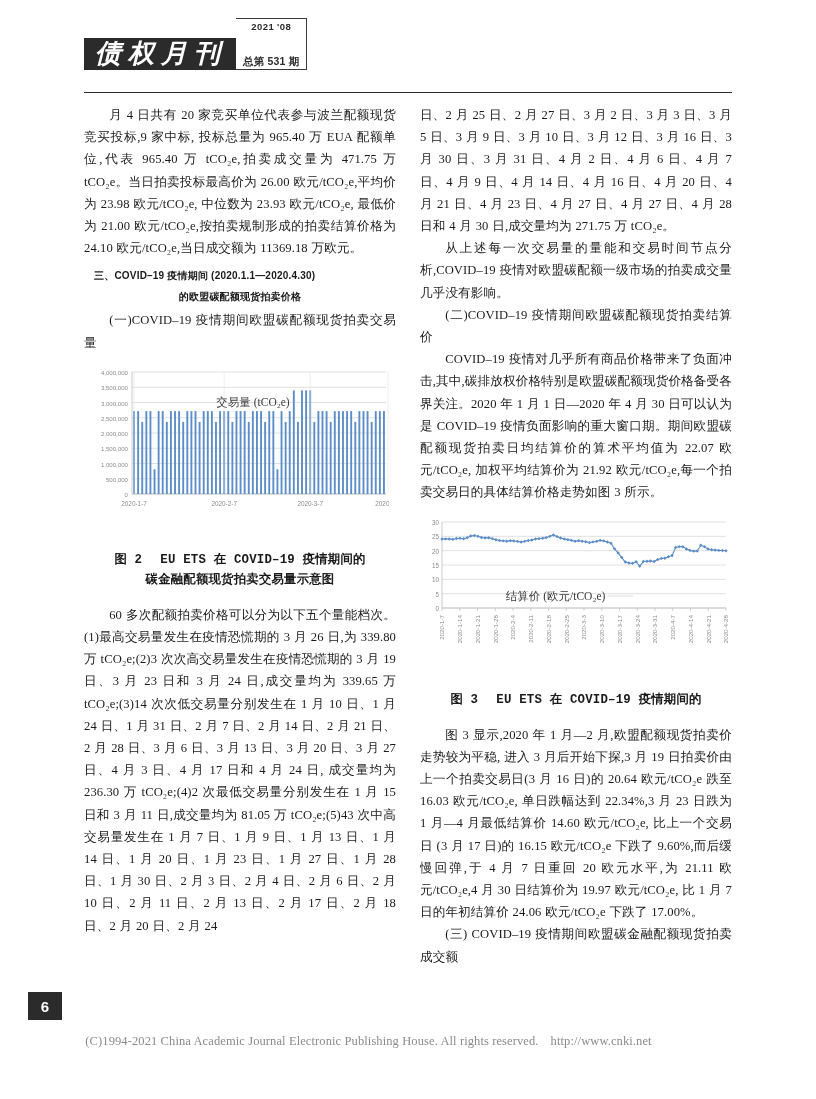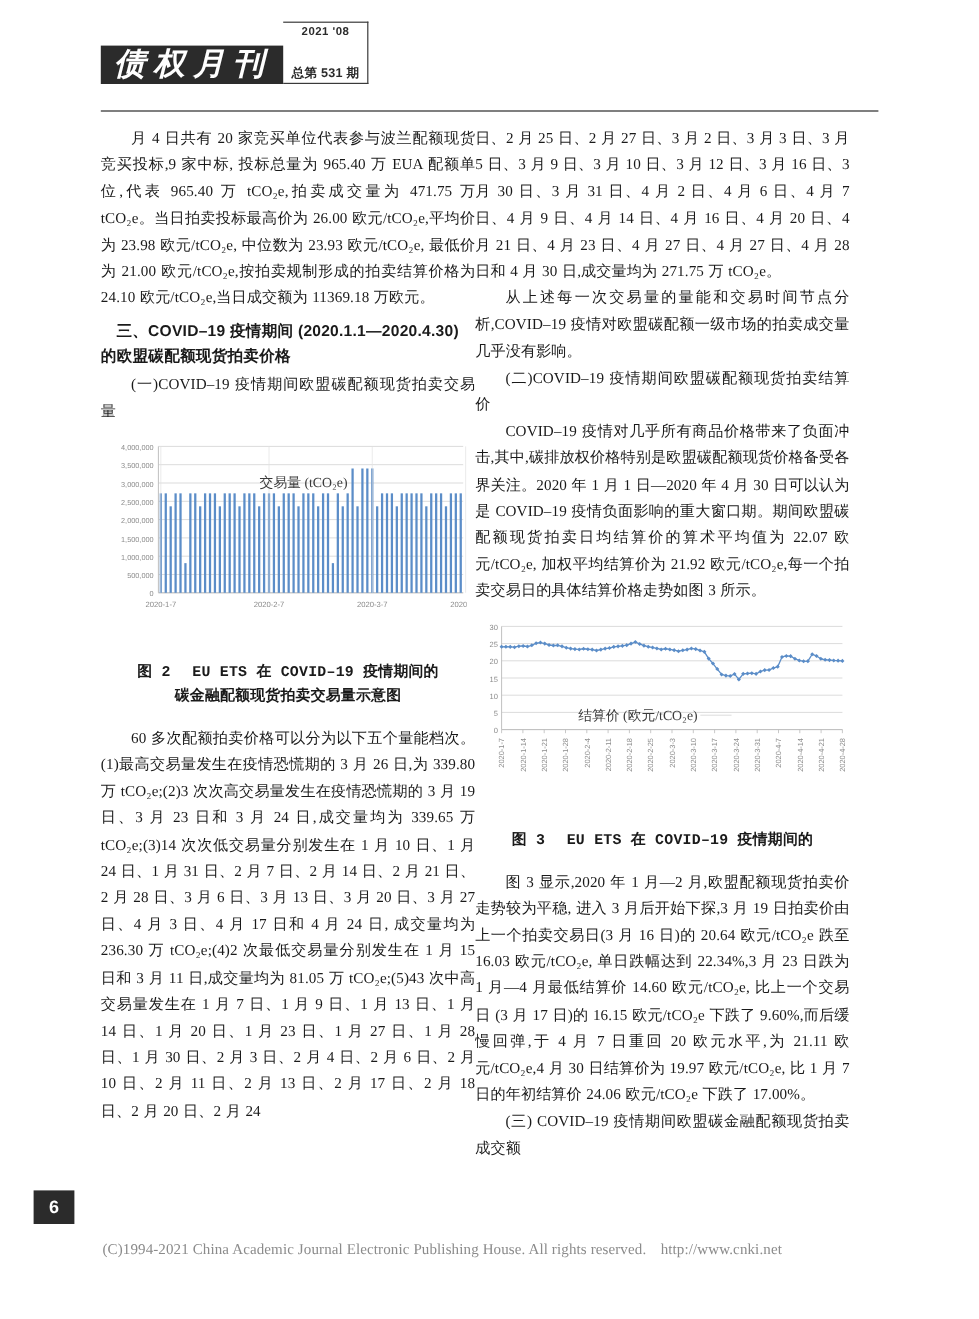--- a/index.html
+++ b/index.html
@@ -75,44 +75,44 @@
     background: #2b2b2b;
   }
 
   
   .column {
     position: absolute;
     top: 104px;
     width: 312px;
   }
   #col-left  { left: 84px;  }
-  #col-right { left: 396px; }
+  #col-right { left: 420px; }
 
   p.body {
     margin: 0;
     font-size: 12.6px;
     line-height: 22.2px;
     text-align: justify;
     text-justify: inter-ideograph;
     letter-spacing: 0.1px;
     word-spacing: 0.5px;
   }
   p.indent { text-indent: 2em; }
 
   h2.section-head {
     margin: 6px 0 2px 0;
     font-family: "Liberation Sans", "DejaVu Sans", sans-serif;
-    font-size: 13px;
+    font-size: 10px;
     font-weight: bold;
     line-height: 21px;
     text-align: center;
     letter-spacing: 0.2px;
   }
   h2.section-head .lead { display: block; text-align: left; text-indent: 1em; }
-  h2.section-head .cont { display: block; text-align: left; }
+  h2.section-head .cont { display: block; text-align: center; }
 
   
   .figure { margin: 12px 0 0 0; }
   .figure-caption {
     margin-top: 14px;
     font-family: Liberation Mono, monospace;
     font-size: 12.4px;
     font-weight: bold;
     line-height: 20px;
     text-align: center;

